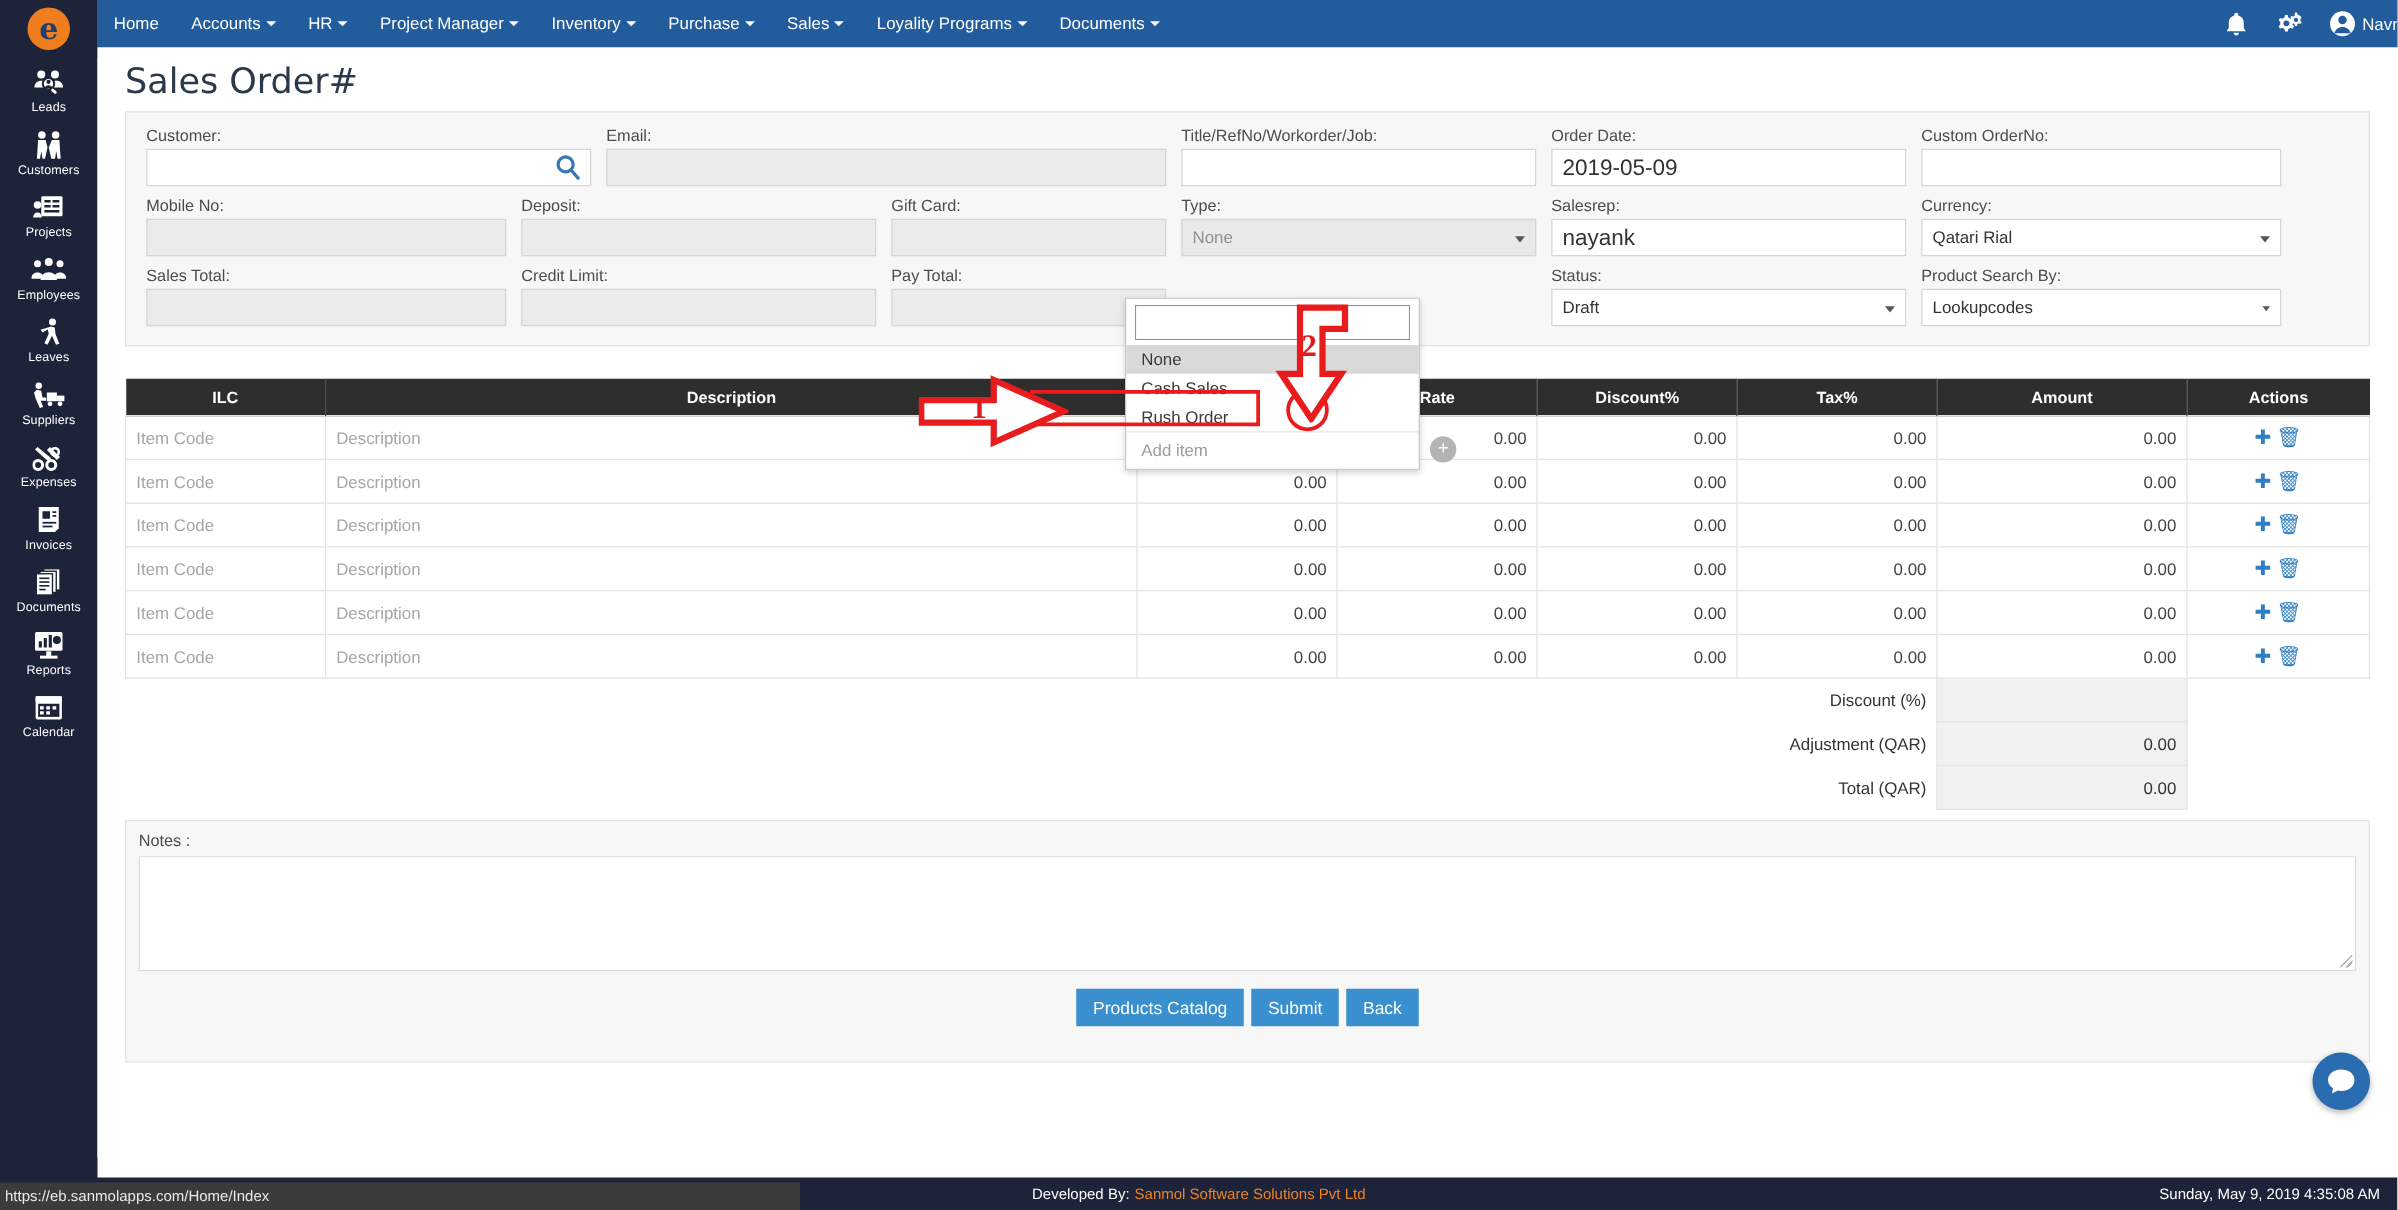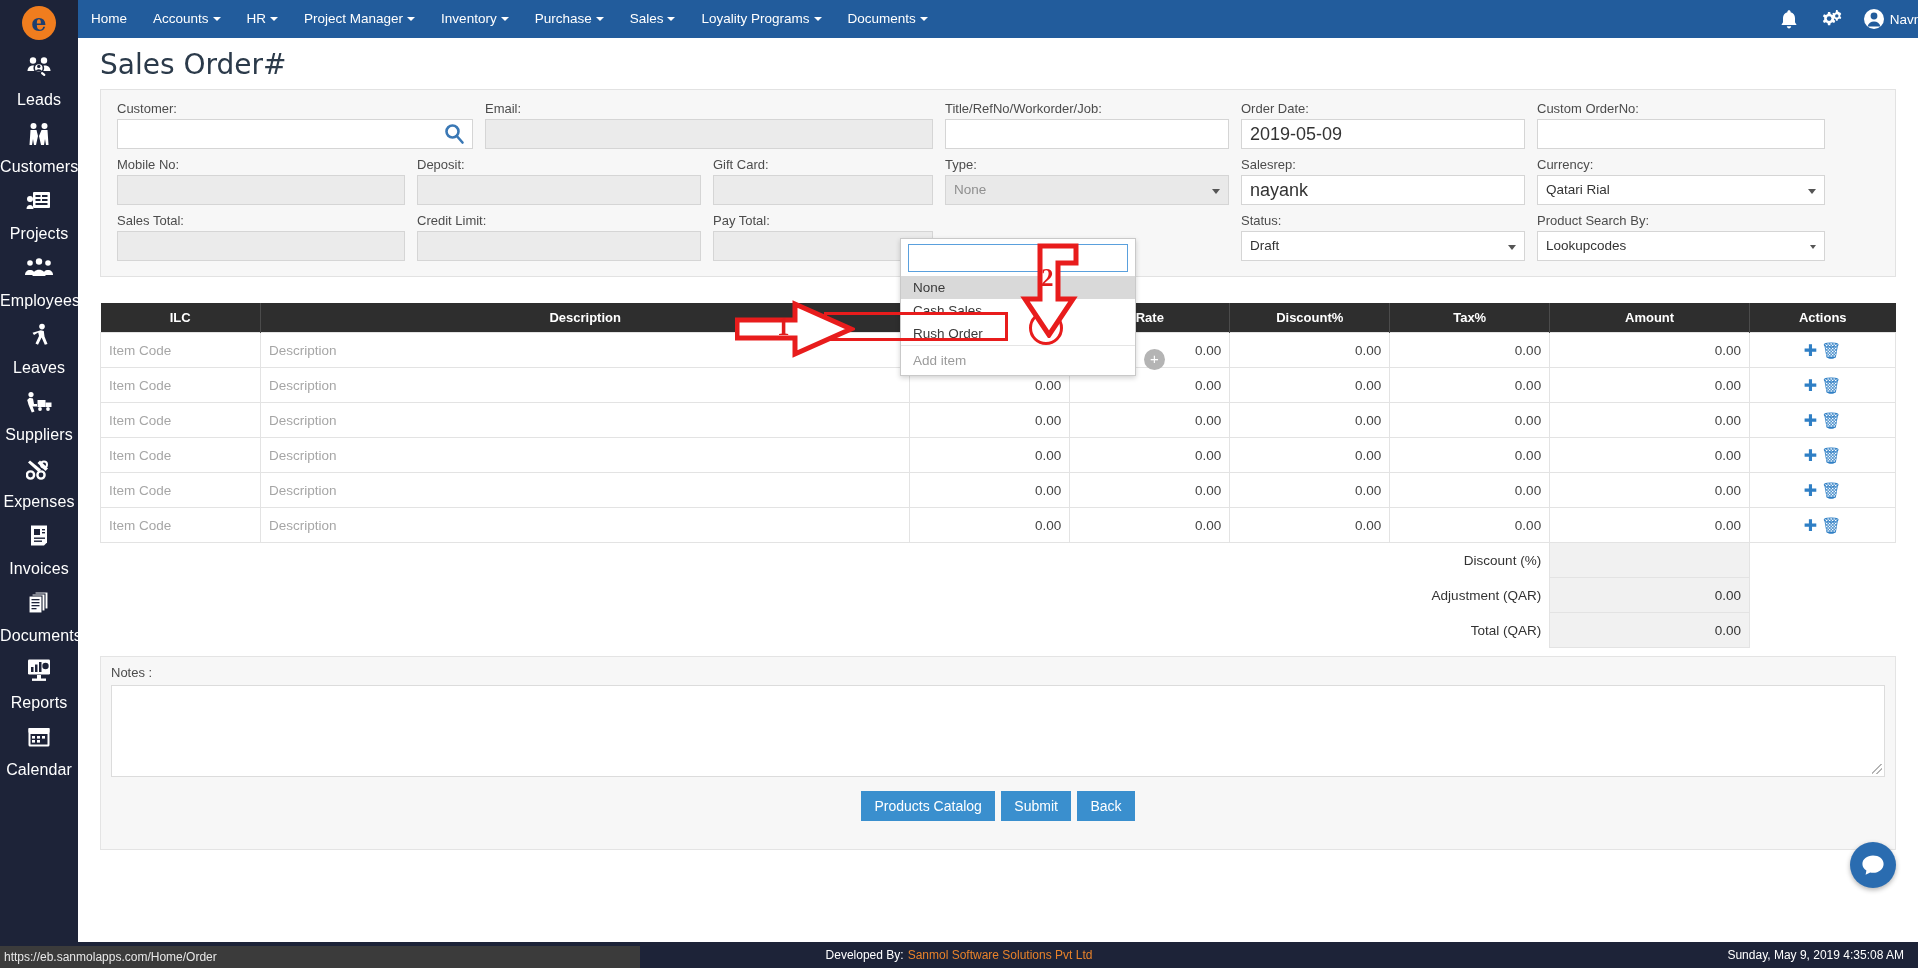--- a/index.html
+++ b/index.html
@@ -27,21 +27,21 @@
     display: flex; align-items: center; justify-content: center;
     color: #1d3e6e; font-size: 24px; font-weight: bold;
     font-family: "DejaVu Serif", serif; line-height: 1;
   }
   .side-item {
     width: 78px; padding: 7px 0 4px; text-align: center; color: #ffffff;
     cursor: pointer;
   }
   .side-item .ico { display: block; height: 26px; line-height: 26px; }
   .side-item .ico svg { vertical-align: middle; }
-  .side-item .lbl { display: block; font-size: 16px; margin-top: 12px; letter-spacing: .1px; }
+  .side-item .lbl { display: block; font-size: 10px; margin-top: 2px; letter-spacing: .1px; }
 
   
   .topnav {
     position: absolute; left: 78px; top: 0; width: 1884px; height: 38px;
     background: #225c9c;
     display: flex; align-items: center;
   }
   .navlink {
     color: #ffffff; font-size: 13.5px; padding: 0 13px; line-height: 38px;
     white-space: nowrap; cursor: pointer;
@@ -689,16 +689,16 @@
       </svg>
   </div>
 
   <div class="footer">
     <span>Developed By:</span>
     <span class="credit-link">Sanmol Software Solutions Pvt Ltd</span>
     <span class="ts">Sunday, May 9, 2019 4:35:08 AM</span>
   </div>
 
   <div class="statusbar">
-    <span>https://eb.sanmolapps.com/Home/Order</span>
+    <span>https://eb.sanmolapps.com/Home/Index</span>
   </div>
 
 </div>
 
 </body></html>

